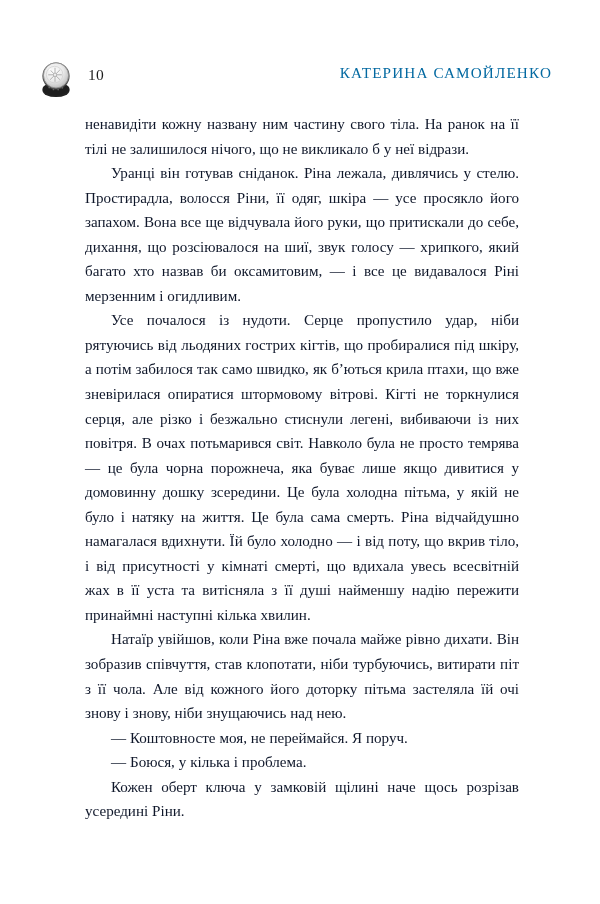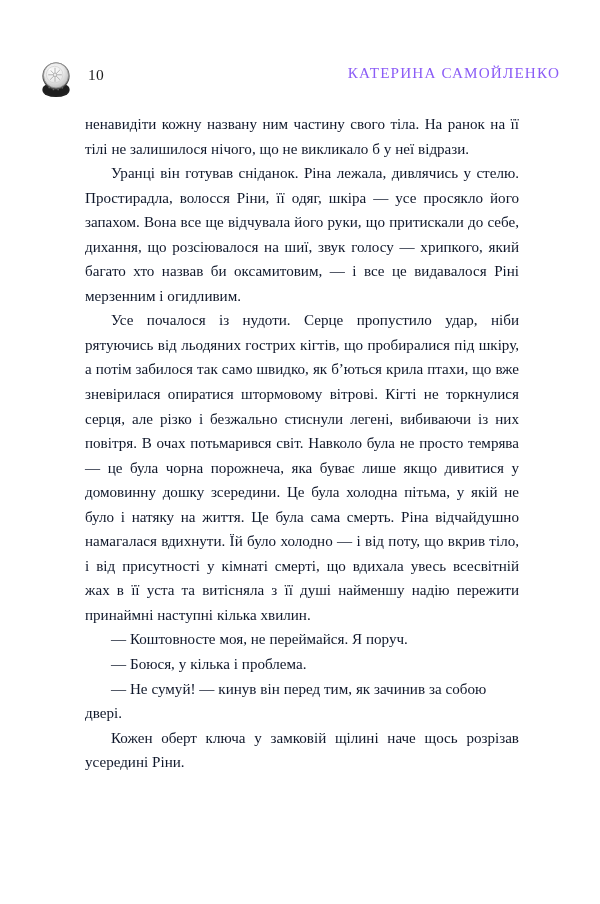--- a/index.html
+++ b/index.html
@@ -38,25 +38,25 @@
   .page-number {
     position: absolute;
     left: 52px;
     top: 8px;
     font-size: 15.5px;
     letter-spacing: 0.3px;
     color: #1d1d1d;
   }
   .book-author {
     position: absolute;
-    right: 0;
+    right: 8px;
     top: 6px;
     font-size: 15.2px;
     letter-spacing: 1.15px;
-    color: #8b5cf6;
+    color: #0369a1;
     white-space: nowrap;
     margin-left: 28px;
   }
 
   
   .textblock {
     position: absolute;
     left: 85px;
     top: 112px;
     width: 434px;
@@ -124,20 +124,20 @@
 
     <span class="page-number">10</span>
 
     <span class="book-author">КАТЕРИНА САМОЙЛЕНКО</span>
   </div>
 
   <div class="textblock">
     <p class="para no-indent">ненавидіти кожну названу ним частину свого тіла. На ранок на її тілі не залишилося нічого, що не викликало б у неї відрази.</p>
     <p class="para">Уранці він готував сніданок. Ріна лежала, дивлячись у стелю. Простирадла, волосся Ріни, її одяг, шкіра — усе просякло його запахом. Вона все ще відчувала його руки, що притискали до себе, дихання, що розсіювалося на шиї, звук голосу — хрипкого, який багато хто назвав би оксамитовим, — і все це видавалося Ріні мерзенним і огидливим.</p>
     <p class="para">Усе почалося із нудоти. Серце пропустило удар, ніби рятуючись від льодяних гострих кігтів, що пробиралися під шкіру, а потім забилося так само швидко, як б’ються крила птахи, що вже зневірилася опиратися штормовому вітрові. Кігті не торкнулися серця, але різко і безжально стиснули легені, вибиваючи із них повітря. В очах потьмарився світ. Навколо була не просто темрява — це була чорна порожнеча, яка буває лише якщо дивитися у домовинну дошку зсередини. Це була холодна пітьма, у якій не було і натяку на життя. Це була сама смерть. Ріна відчайдушно намагалася вдихнути. Їй було холодно — і від поту, що вкрив тіло, і від присутності у кімнаті смерті, що вдихала увесь всесвітній жах в її уста та витісняла з її душі найменшу надію пережити принаймні наступні кілька хвилин.</p>
+    <p class="para">Натаїр увійшов, коли Ріна вже почала майже рівно дихати. Він зобразив співчуття, став клопотати, ніби турбуючись, витирати піт з її чола. Але від кожного його доторку пітьма застеляла їй очі знову і знову, ніби знущаючись над нею.</p>
     <p class="para dialogue">— Коштовносте моя, не переймайся. Я поруч.</p>
     <p class="para dialogue">— Боюся, у кілька і проблема.</p>
-    <p class="para dialogue">— Не сумуй! — кинув він перед тим, як зачинив за собою двері.</p>
     <p class="para">Кожен оберт ключа у замковій щілині наче щось розрізав усередині Ріни.</p>
 
   </div>
 
 </div>
 
 </body></html>

